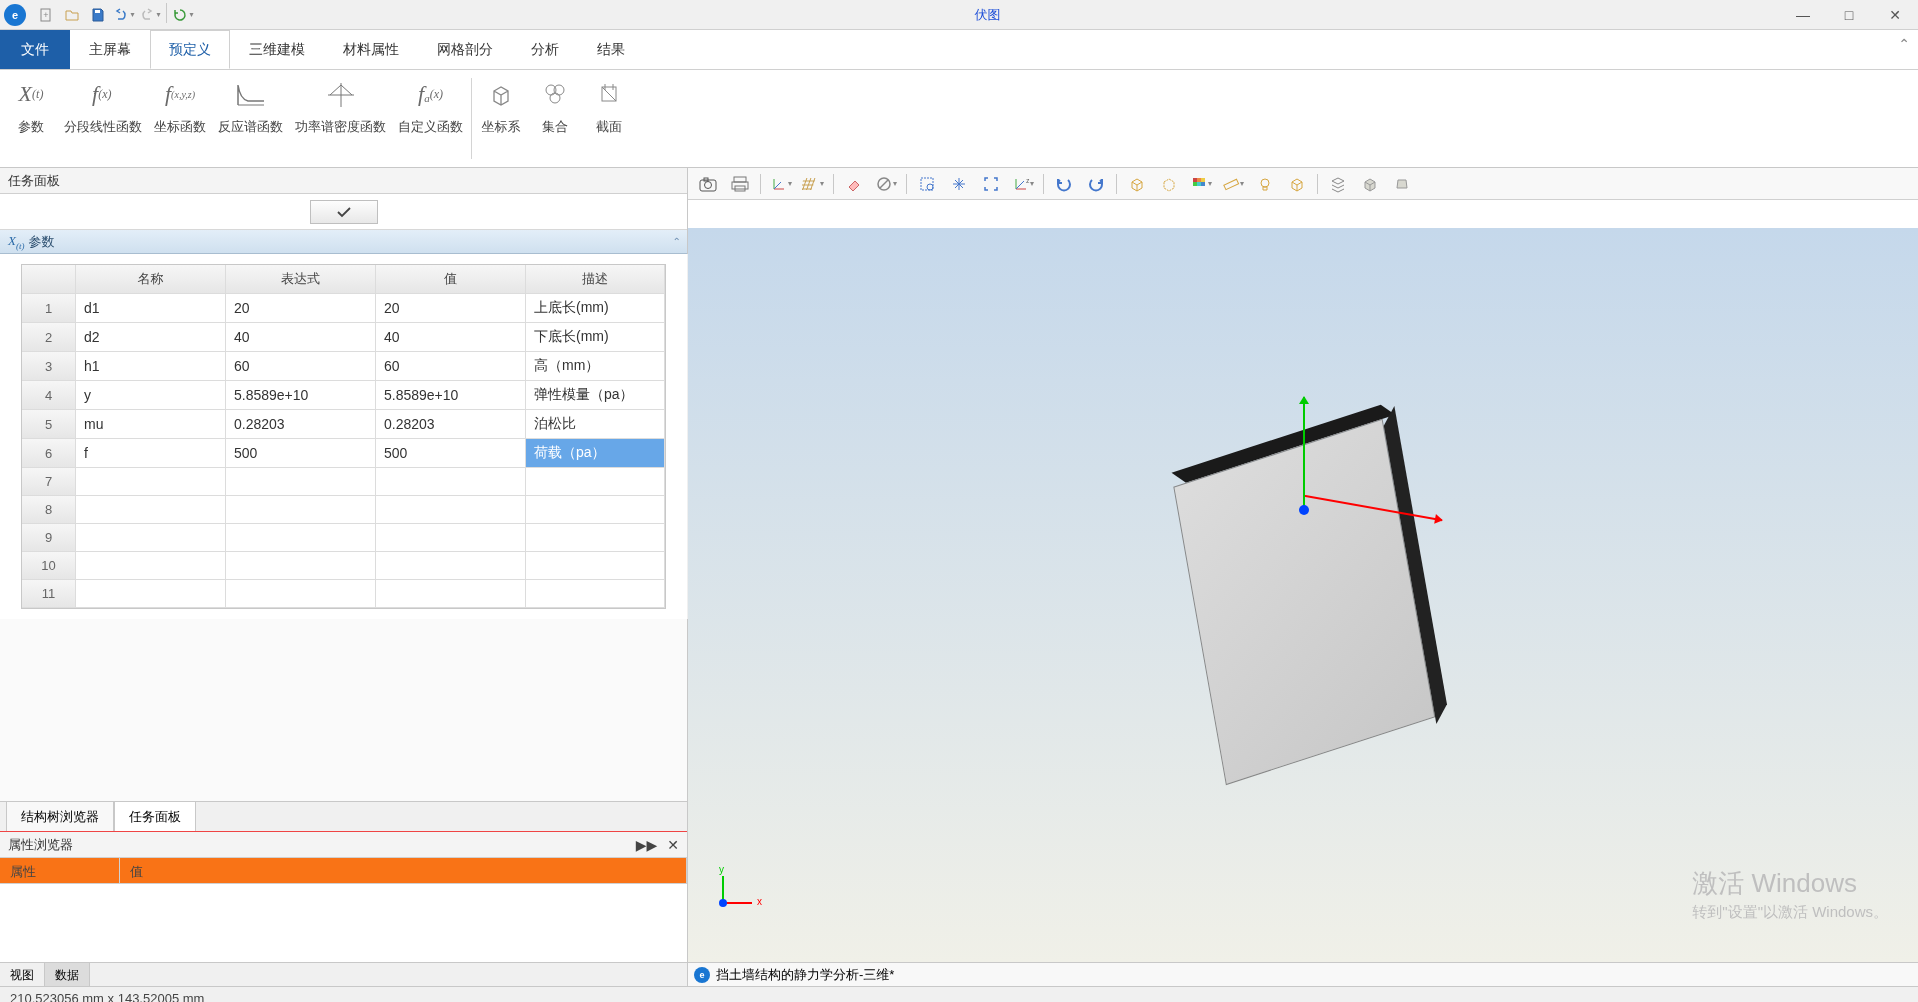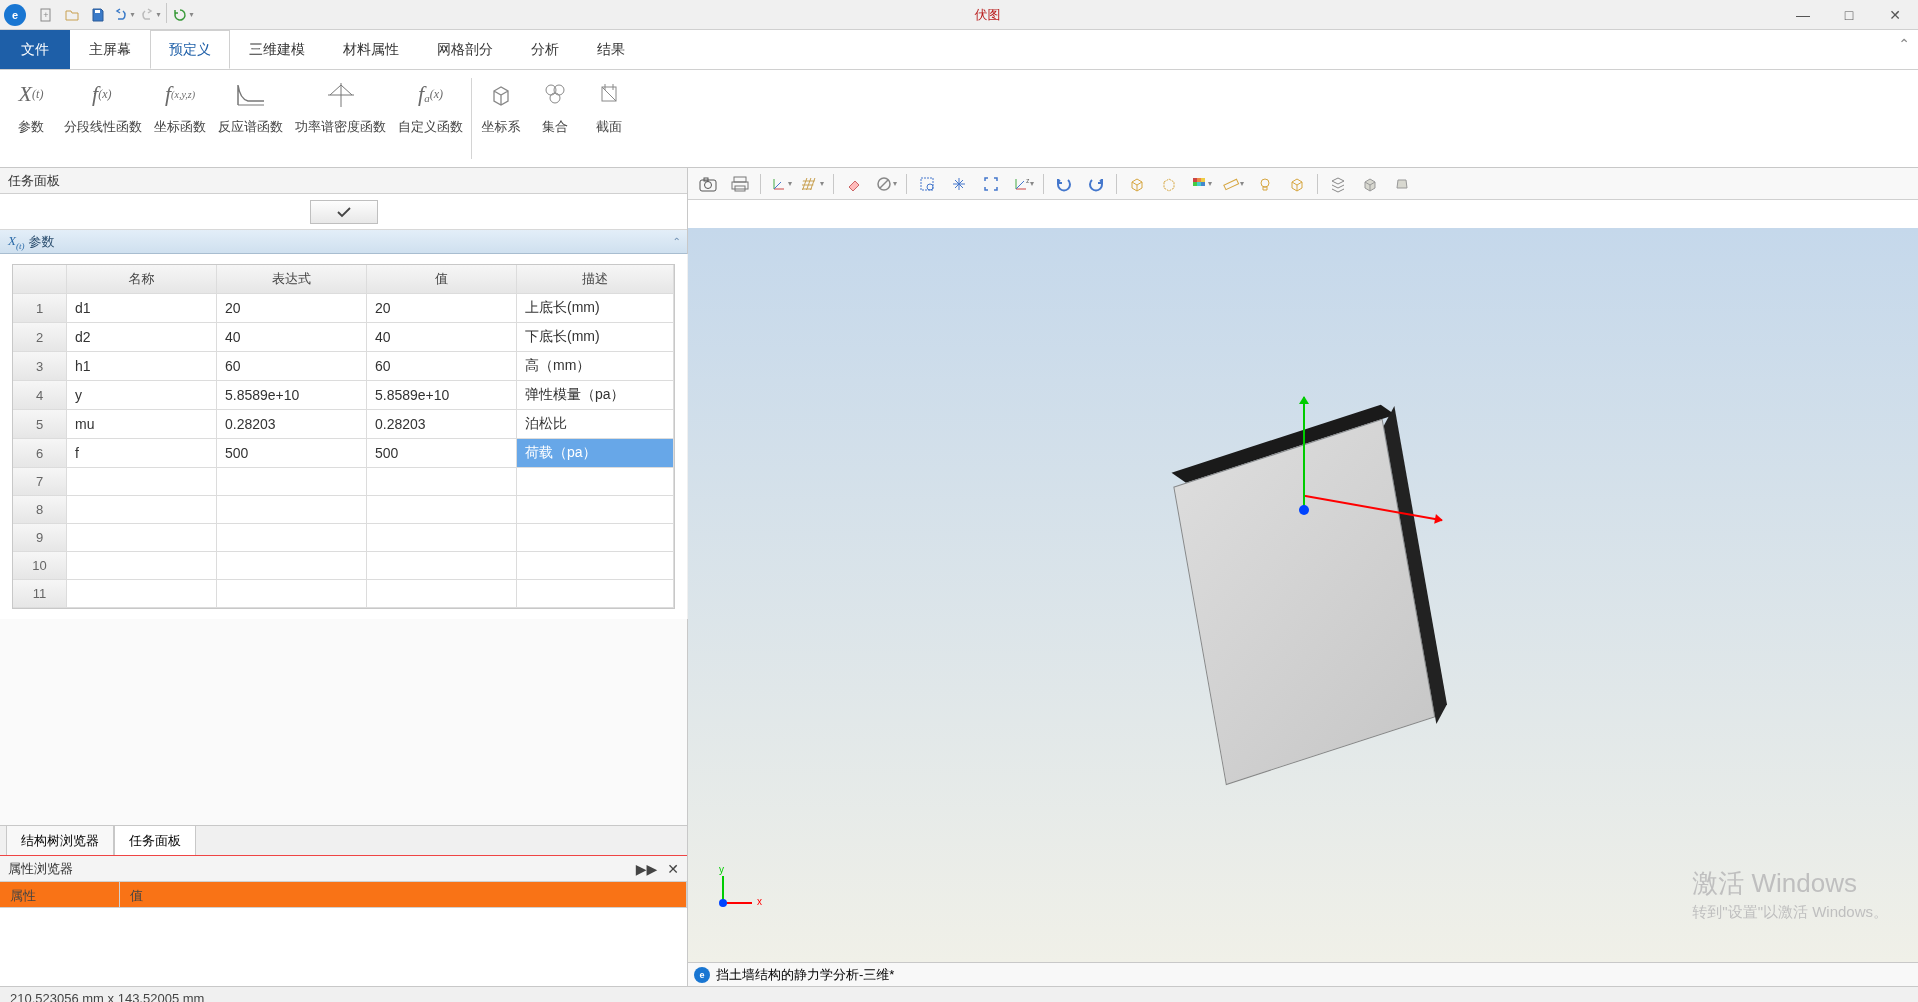--- a/index.html
+++ b/index.html
@@ -4,21 +4,21 @@
 <style>
 * { box-sizing: border-box; margin: 0; padding: 0; }
 body { font-family: "Microsoft YaHei", "Segoe UI", sans-serif; font-size: 12px; background: #fff; overflow: hidden; width: 1918px; height: 1002px; }
 
 
 .titlebar { height: 30px; background: #f0f0f0; display: flex; align-items: center; border-bottom: 1px solid #d0d0d0; }
 .titlebar .app-icon { width: 22px; height: 22px; margin: 0 4px; background: #1976d2; border-radius: 50%; display: flex; align-items: center; justify-content: center; color: #fff; font-size: 11px; font-weight: bold; }
 .titlebar .qat { display: flex; gap: 2px; margin-left: 4px; }
 .titlebar .qat-btn { width: 24px; height: 24px; display: flex; align-items: center; justify-content: center; color: #555; cursor: pointer; }
 .titlebar .qat-btn svg { width: 16px; height: 16px; }
-.titlebar .title { flex: 1; text-align: center; color: #b91c1c; font-size: 13px; }
+.titlebar .title { flex: 1; text-align: center; color: #1d4ed8; font-size: 13px; }
 .titlebar .win-controls { display: flex; }
 .titlebar .win-btn { width: 46px; height: 30px; display: flex; align-items: center; justify-content: center; color: #555; cursor: pointer; font-size: 14px; }
 
 
 .ribbon-tabs { height: 40px; display: flex; align-items: stretch; background: #fff; border-bottom: 1px solid #d0d0d0; position: relative; }
 .ribbon-tab { padding: 0 18px; display: flex; align-items: center; font-size: 14px; color: #333; cursor: pointer; border: 1px solid transparent; }
 .ribbon-tab.file { background: #1e5fa8; color: #fff; padding: 0 20px; }
 .ribbon-tab.active { color: #1e5fa8; border: 1px solid #d0d0d0; border-bottom: 1px solid #fff; background: #fff; }
 .ribbon-collapse { position: absolute; right: 8px; top: 6px; color: #888; cursor: pointer; font-size: 14px; }
 
@@ -40,21 +40,21 @@
 
 .confirm-bar { height: 36px; display: flex; align-items: center; justify-content: center; border-bottom: 1px solid #d8d8d8; background: #fff; }
 .confirm-btn { width: 68px; height: 24px; border: 1px solid #bfbfbf; background: linear-gradient(#fdfdfd, #e8e8e8); display: flex; align-items: center; justify-content: center; cursor: pointer; }
 
 
 .param-header { height: 24px; background: linear-gradient(#e3eef8, #cfe0ef); border-bottom: 1px solid #a8bdd0; display: flex; align-items: center; padding: 0 8px; font-size: 13px; color: #2a4d6e; position: relative; }
 .param-header .chevron { position: absolute; right: 6px; color: #6a8db0; font-size: 10px; }
 .param-header .xi { font-family: "Times New Roman", serif; font-style: italic; margin-right: 4px; color: #2a6aa8; }
 
 
-.param-table-wrap { flex: 0 0 auto; padding: 10px 12px; background: #fff; }
+.param-table-wrap { flex: 0 0 auto; padding: 10px 21px; background: #fff; }
 .param-table { display: grid; grid-template-columns: 54px 150px 150px 150px 1fr; border: 1px solid #c8c8c8; background: #fff; }
 .param-table .cell { border-right: 1px solid #dcdcdc; border-bottom: 1px solid #dcdcdc; padding: 5px 8px; font-size: 14px; color: #333; background: #fff; min-height: 28px; display: flex; align-items: center; }
 .param-table .hdr { background: linear-gradient(#f6f6f6, #e6e6e6); font-size: 13px; color: #444; justify-content: center; }
 .param-table .rownum { background: linear-gradient(#f6f6f6, #e6e6e6); color: #666; justify-content: center; font-size: 13px; }
 .param-table .cell.selected { background: #67a7e8; color: #fff; }
 .param-scroll { position: relative; }
 .param-scroll::after { content: ''; position: absolute; right: -12px; top: 0; bottom: 0; width: 12px; background: #f0f0f0; }
 
 
 .bottom-tabs { height: 30px; display: flex; align-items: flex-end; background: #f0f0f0; border-top: 1px solid #c8c8c8; padding: 0 6px; gap: 0; }
@@ -364,20 +364,24 @@
         <div class="controls">
           <span>▶▶</span>
           <span>✕</span>
         </div>
       </div>
       <div class="prop-cols">
         <div class="col" style="flex:0 0 120px">属性</div>
         <div class="col">值</div>
       </div>
       <div class="prop-body"></div>
+      <div class="prop-footer-tabs">
+        <div class="prop-footer-tab">视图</div>
+        <div class="prop-footer-tab active">数据</div>
+      </div>
     </div>
   </div>
 
   <div class="right-pane">
     <div class="viewport-toolbar">
       <div class="vp-btn">
           <svg width="20" height="18" viewBox="0 0 20 18">
             <rect x="2" y="5" width="16" height="11" rx="2" fill="none" stroke="#555"></rect>
             <circle cx="10" cy="10" r="3.5" fill="none" stroke="#555"></circle>
             <rect x="6" y="3" width="4" height="3" fill="none" stroke="#555"></rect>

